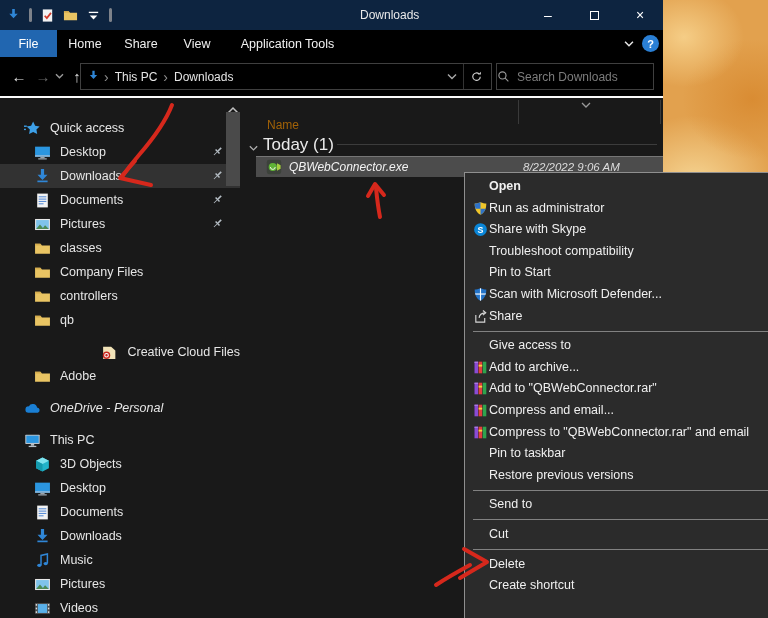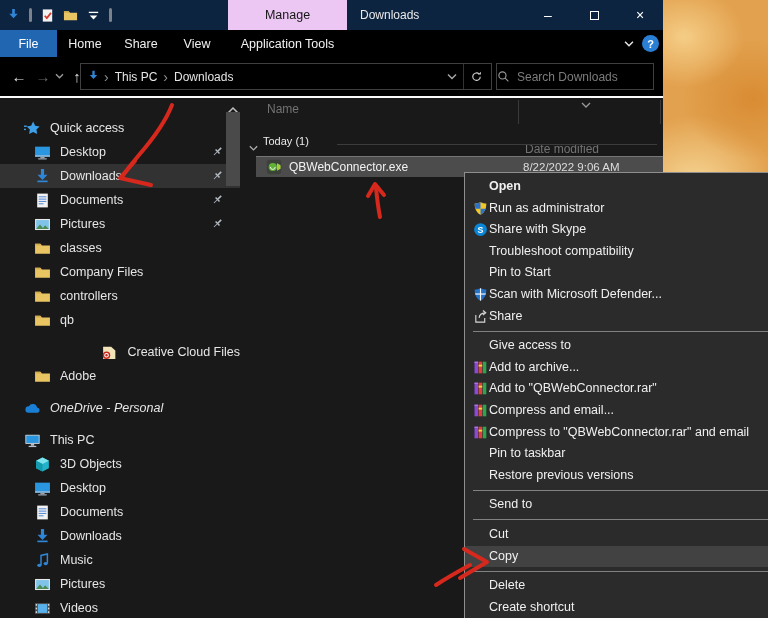--- a/index.html
+++ b/index.html
@@ -76,28 +76,28 @@
   .side-row .sicon { width:17px; height:17px; margin-right:9px; flex:none; }
   .side-row .sicon svg { width:17px; height:17px; }
   .side-row .pin { position:absolute; right:16px; top:5px; width:13px; height:13px; }
   .side-row .pin svg { width:13px; height:13px; }
   .side-scrollbar { position:absolute; right:0; top:0; width:14px; height:520px; }
   .side-scroll-up { position:absolute; left:1px; top:3px; width:12px; height:10px; }
   .side-scroll-thumb { position:absolute; left:0; top:14px; width:14px; height:74px; background:#4a4a4a; }
 
   
   .filearea { position:absolute; left:245px; top:98px; width:418px; height:520px; }
-  .col-hdr { position:absolute; top:4px; color:#737373; font-size:12px; }
+  .col-hdr { position:absolute; top:20px; color:#a16207; font-size:12px; }
   .col-div { position:absolute; top:2px; width:1px; height:24px; background:#3a3a3a; }
   .sort-chev { position:absolute; left:335px; top:-2px; width:12px; height:9px; }
   .group-row { position:absolute; top:37px; left:0; right:0; height:18px; }
   .group-chev { position:absolute; left:3px; top:4px; width:11px; height:9px; }
-  .group-label { position:absolute; left:18px; top:0; color:#eaeaea; font-size:11px; }
+  .group-label { position:absolute; left:18px; top:0; color:#eaeaea; font-size:17px; }
   .group-line { position:absolute; left:92px; right:6px; top:9px; height:1px; background:#3c3c3c; }
-  #file-rows { position:absolute; left:0; top:58px; right:0; }
+  #file-rows { position:absolute; left:0; top:58px; right:0;font-style:italic; }
   .file-row { position:relative; margin-left:11px; height:21px; background:#4c4c4c;
     border-top:1px solid #767676; display:flex; align-items:center; color:#f2f2f2; font-size:12px; }
   .file-row .ficon { width:16px; height:16px; margin:0 7px 0 10px; flex:none; }
   .file-row .ficon svg { width:16px; height:16px; }
   .file-row .fdate { position:absolute; left:267px; color:#dcdcdc; font-size:11.5px; }
 
   
   .context-menu { position:absolute; left:464px; top:172px; width:304px; height:470px;
     background:#2b2b2b; border:1px solid #8f8f8f; border-right:none; padding:3px 0; z-index:5; }
   .menu-item { position:relative; height:21.6px; line-height:21.6px; padding-left:24px;
@@ -142,21 +142,20 @@
             </svg>
           </span>
         <span class="qi">
             <svg viewBox="0 0 16 16">
               <rect x="3" y="4" width="10" height="1.4" fill="#fff"></rect>
               <path d="M4 8l4 4.2L12 8z" fill="#fff"></path>
             </svg>
           </span>
         <span class="pipe"></span>
       </div>
-      <div class="manage-tab">Manage</div>
       <div class="win-title">Downloads</div>
       <div class="win-controls">
         <div class="wc-btn">–</div>
         <div class="wc-btn">
             <span class="wc-box"></span>
           </div>
         <div class="wc-btn">×</div>
       </div>
     </div>
 
@@ -518,21 +517,20 @@
             <rect x="10.4" y="1.8" width="3.8" height="12.4" fill="#2fa44e"></rect>
             <rect x="6" y="5" width="3.8" height="2" fill="#f6d23e"></rect>
             <rect x="1.6" y="1.8" width="3.8" height="1.4" fill="#a87ae0"></rect>
           </svg></span><span>Compress to "QBWebConnector.rar" and email</span></div>
       <div class="menu-item"><span>Pin to taskbar</span></div>
       <div class="menu-item"><span>Restore previous versions</span></div>
       <div class="menu-sep"></div>
       <div class="menu-item"><span>Send to</span></div>
       <div class="menu-sep"></div>
       <div class="menu-item"><span>Cut</span></div>
-      <div class="menu-item hl"><span>Copy</span></div>
       <div class="menu-sep"></div>
       <div class="menu-item"><span>Delete</span></div>
       <div class="menu-item"><span>Create shortcut</span></div>
     </div>
 
   <svg class="annotations" viewBox="0 0 768 618">
     <g stroke="#d6281c" stroke-width="4" fill="none" stroke-linecap="round" stroke-linejoin="round">
       <path d="M172,105 C165,123 152,140 139,155 C132,163 126,171 122,177"></path>
       <path d="M135,161 L120,178 L151,185"></path>
     </g>

